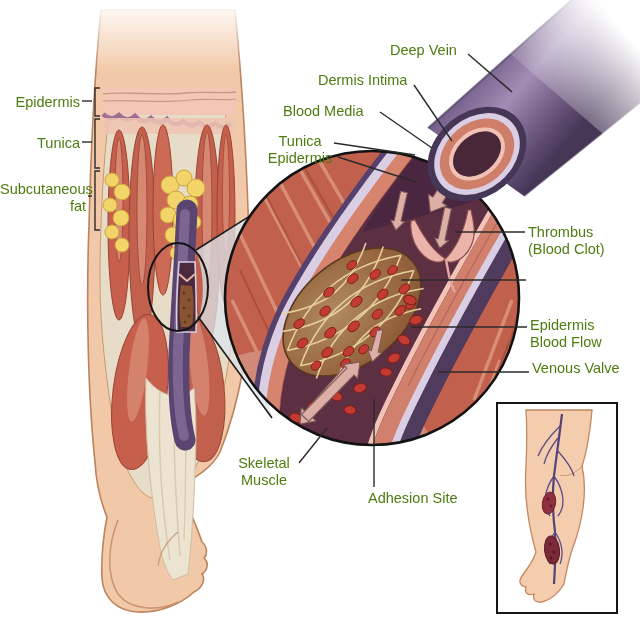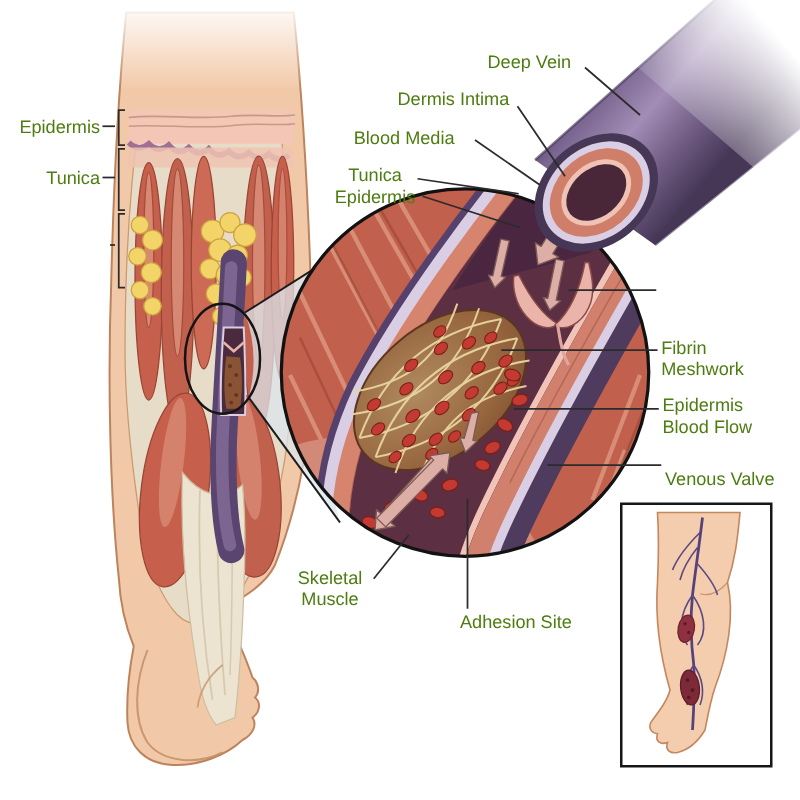--- a/index.html
+++ b/index.html
@@ -299,44 +299,48 @@
     <path d="M374,399 V487"></path>
   </g>
 </svg>
 
 <div class="lbl r" style="left:0;top:94px;width:80px;">
   <span>Epidermis</span>
 </div>
 <div class="lbl r" style="left:0;top:135px;width:80px;">
   <span>Tunica</span>
 </div>
+<div class="lbl r" style="left:0;top:181px;width:86px;">
+  <span>Subcutaneous</span>
+  <span>fat</span>
+</div>
 
 <div class="lbl" style="left:390px;top:42px;">
   <span>Deep Vein</span>
 </div>
 <div class="lbl" style="left:318px;top:72px;">
   <span>Dermis Intima</span>
 </div>
 <div class="lbl" style="left:283px;top:103px;">
   <span>Blood Media</span>
 </div>
 <div class="lbl c" style="left:252px;top:133px;width:96px;">
   <span>Tunica</span>
   <span>Epidermis</span>
 </div>
 
-<div class="lbl" style="left:529px;top:271px;">
-  <span>Fibrin</span>
-  <span>Meshwork</span>
+<div class="lbl" style="left:528px;top:224px;">
+  <span>Thrombus</span>
+  <span>(Blood Clot)</span>
 </div>
 <div class="lbl" style="left:530px;top:317px;">
   <span>Epidermis</span>
   <span>Blood Flow</span>
 </div>
-<div class="lbl" style="left:532px;top:376px;text-align:right;">
+<div class="lbl" style="left:532px;top:360px;text-align:right;">
   <span>Venous Valve</span>
 </div>
 <div class="lbl c" style="left:224px;top:455px;width:80px;">
   <span>Skeletal</span>
   <span>Muscle</span>
 </div>
 <div class="lbl" style="left:368px;top:490px;">
   <span>Adhesion Site</span>
 </div>
 

